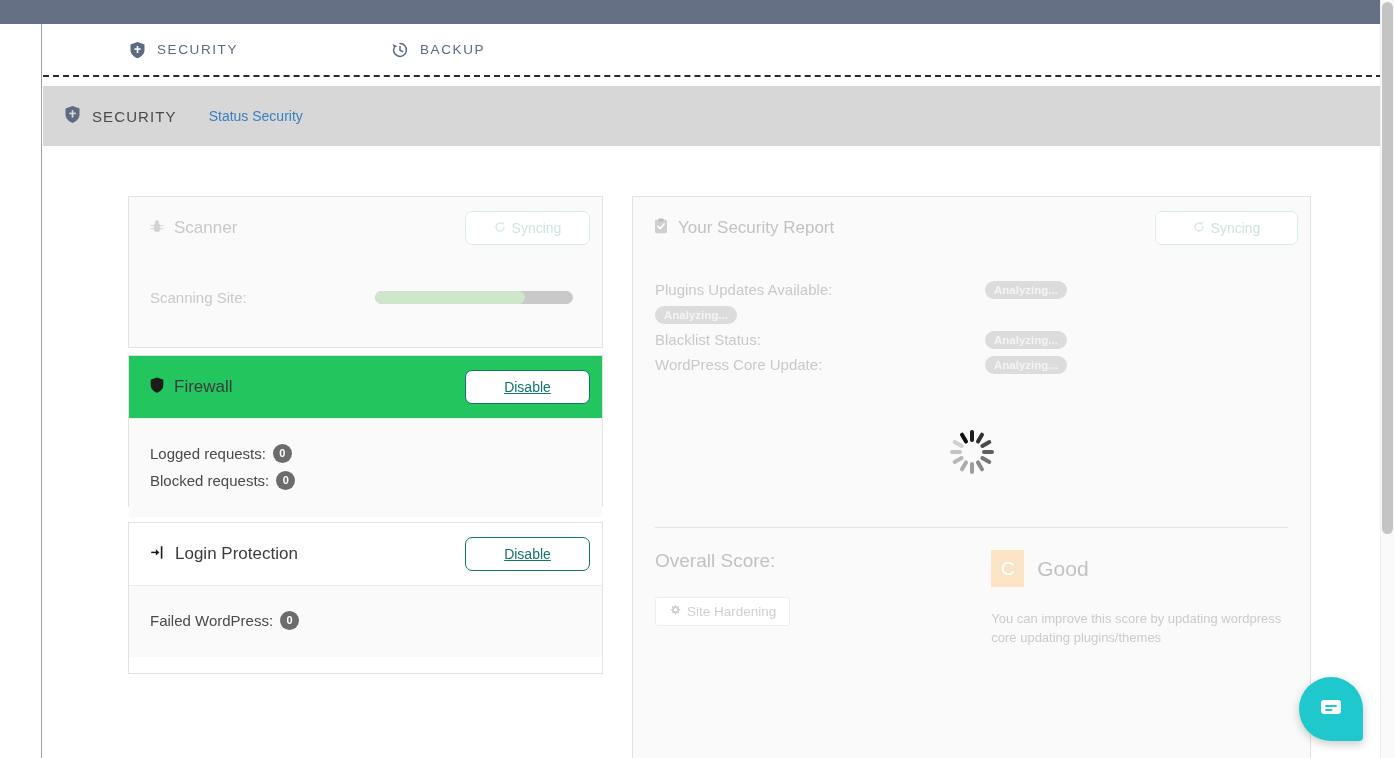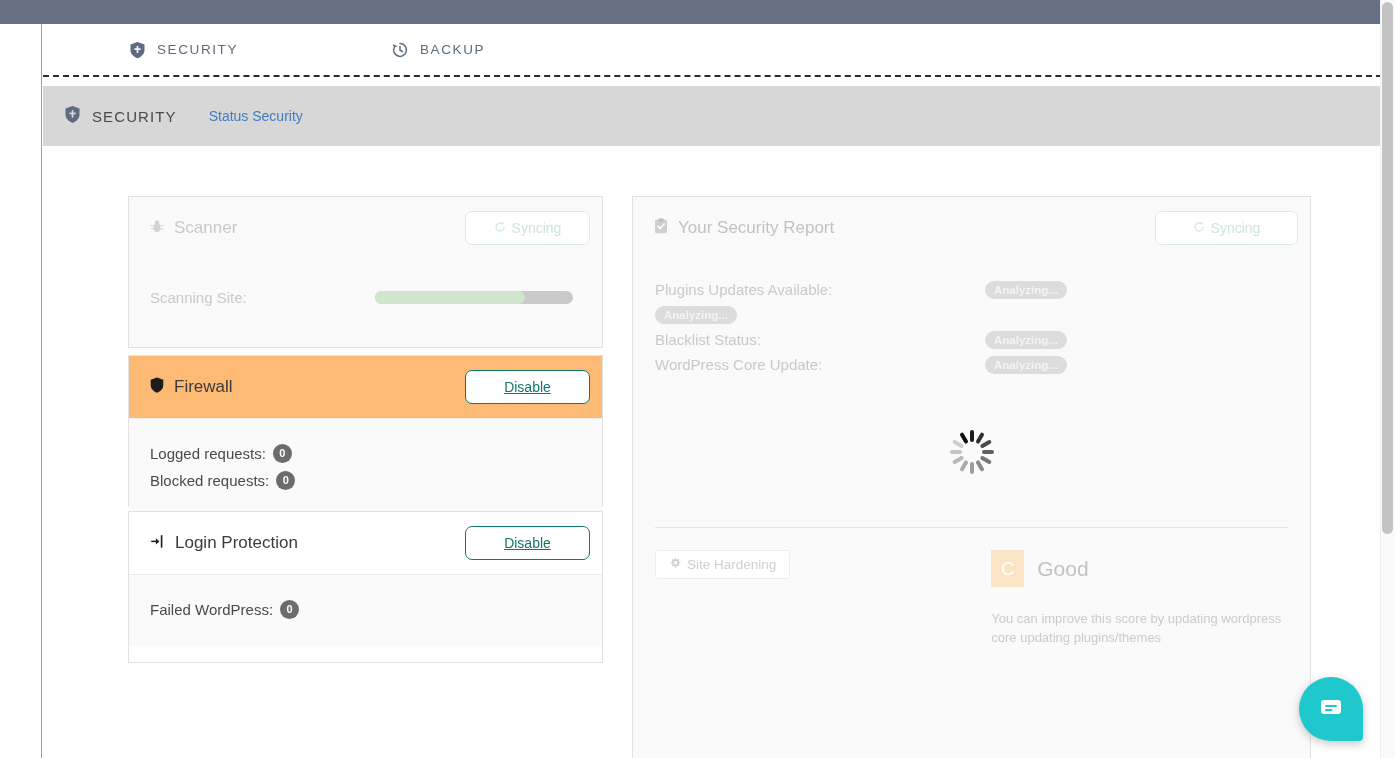--- a/index.html
+++ b/index.html
@@ -417,21 +417,21 @@
       <div class="card-body" style="border-top:none; padding-top:26px;">
         <div class="scan-row">
           <span class="scan-label">Scanning Site:</span>
           <div class="progress">
             <div id="scan-fill" style="width: 76%;"></div>
           </div>
         </div>
       </div>
     </div>
 
-    <div class="card" style="left:85px; top:209px; width:475px; height:152px; background:#fdba74;">
+    <div class="card" style="left:85px; top:209px; width:475px; height:152px; background:#22c55e;">
       <div class="card-head">
         <span class="ch-icon">
           <svg width="14" height="16" viewBox="0 0 14 16">
             <path d="M7 0.6 L13.3 2.8 V8 C13.3 11.8 10.5 14.6 7 15.7 C3.5 14.6 0.7 11.8 0.7 8 V2.8 Z" fill="#1c1c1c"></path>
           </svg>
         </span>
         <span class="ch-title">Firewall</span>
         <span class="spacer"></span>
         <button class="btn btn-disable">
           <span>Disable</span>
@@ -442,21 +442,21 @@
           <span>Logged requests:</span>
           <span class="pill">0</span>
         </div>
         <div class="stat-row">
           <span>Blocked requests:</span>
           <span class="pill">0</span>
         </div>
       </div>
     </div>
 
-    <div class="card" style="left:85px; top:365px; width:475px; height:152px; background:#ffffff;">
+    <div class="card" style="left:85px; top:376px; width:475px; height:152px; background:#ffffff;">
       <div class="card-head">
         <span class="ch-icon">
           <svg width="15" height="15" viewBox="0 0 15 15">
             <path d="M1.2 7.4 H8.6" stroke="#1c1c1c" stroke-width="1.5"></path>
             <path d="M5.9 4.2 L9.3 7.4 L5.9 10.6 Z" fill="#1c1c1c"></path>
             <rect x="10.8" y="1.2" width="1.6" height="12.4" fill="#1c1c1c"></rect>
           </svg>
         </span>
         <span class="ch-title">Login Protection</span>
         <span class="spacer"></span>
@@ -527,20 +527,21 @@
             <i style="transform: rotate(270deg); background: rgb(196, 196, 196);"></i>
             <i style="transform: rotate(300deg); background: rgb(207, 207, 207);"></i>
             <i style="transform: rotate(330deg); background: rgb(15, 15, 15);"></i>
           </div>
       </div>
 
       <div class="report-div"></div>
 
       <div class="score-area">
         <div class="score-left">
+          <div class="score-title">Overall Score:</div>
           <button class="btn-harden">
             <span>
               <svg width="12" height="12" viewBox="0 0 12 12">
                 <path d="M6 0.9 L7 0.9 L7.3 2.3 L8.4 2.8 L9.6 2 L10.3 2.7 L9.5 3.9 L10 5 L11.4 5.3 L11.4 6.3 L10 6.6 L9.5 7.7 L10.3 8.9 L9.6 9.6 L8.4 8.8 L7.3 9.3 L7 10.7 L6 10.7 L5.7 9.3 L4.6 8.8 L3.4 9.6 L2.7 8.9 L3.5 7.7 L3 6.6 L1.6 6.3 L1.6 5.3 L3 5 L3.5 3.9 L2.7 2.7 L3.4 2 L4.6 2.8 L5.7 2.3 Z" fill="#cfcfcf"></path>
                 <circle cx="6.5" cy="5.8" r="1.7" fill="#ffffff"></circle>
               </svg>
             </span>
             <span>Site Hardening</span>
           </button>
         </div>

